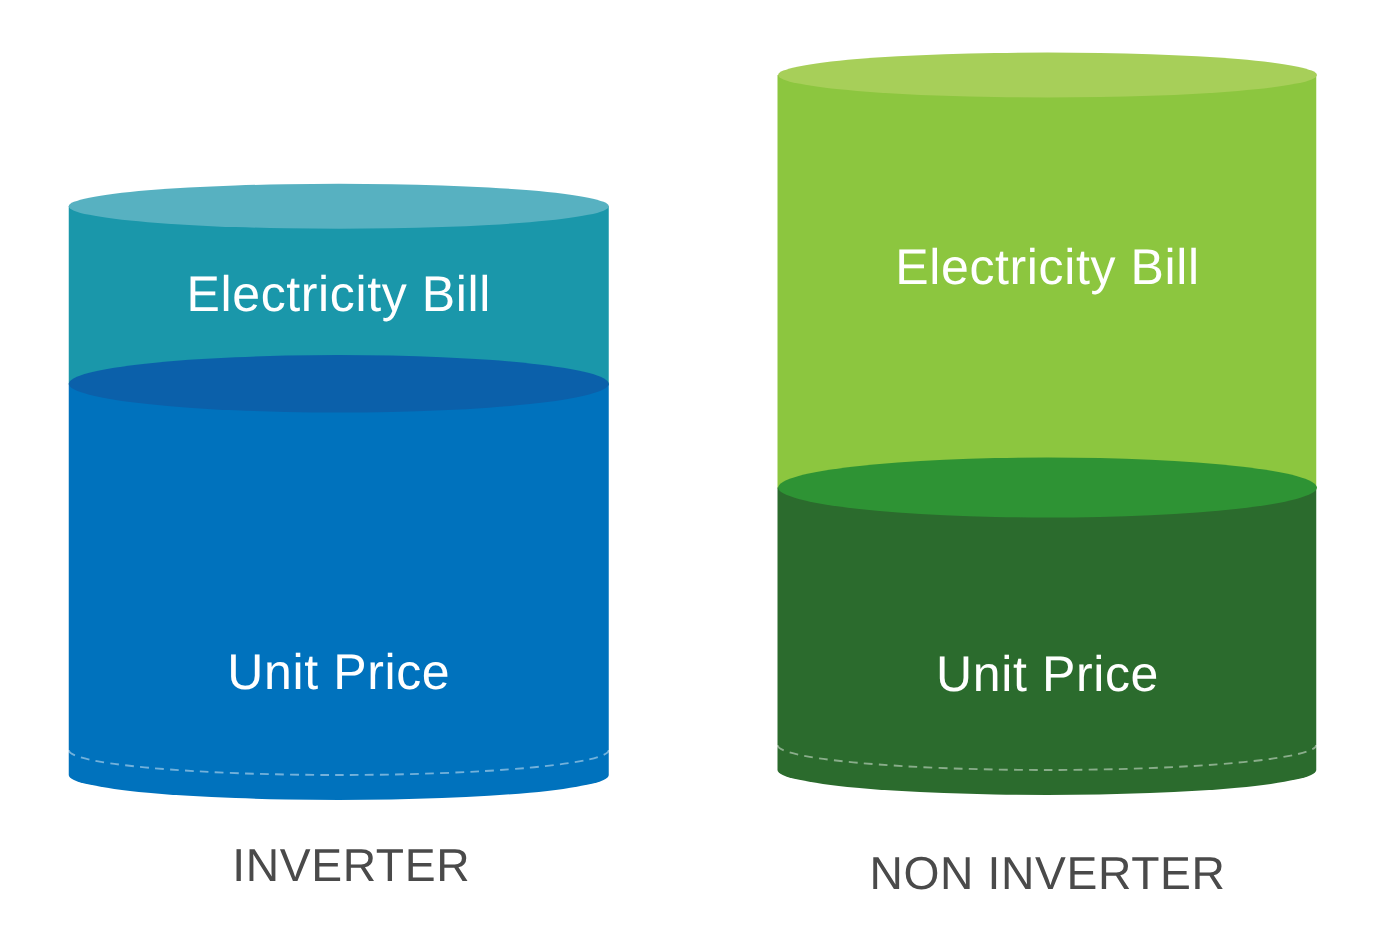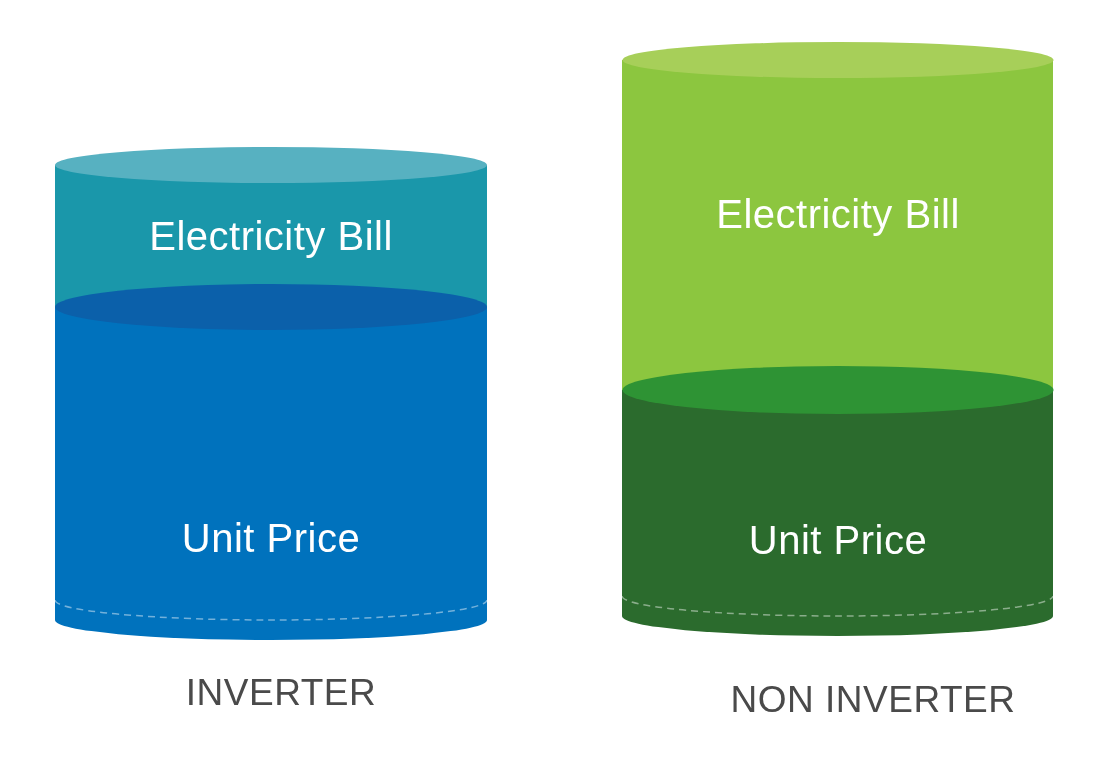--- a/index.html
+++ b/index.html
@@ -58,14 +58,14 @@
       <ellipse cx="838" cy="60" rx="215.5" ry="18" fill="#a7cf59"></ellipse>
       <path d="M 622 596 A 215.5 20 0 0 0 1053 596" fill="none" stroke="#ffffff" stroke-width="1.5" stroke-dasharray="7 5" opacity="0.45"></path>
     </svg>
 
   <div class="seg-label" style="left: 271px; top: 236px; color: rgb(255, 255, 255);">Electricity Bill</div>
   <div class="seg-label" style="left: 271px; top: 538px; color: rgb(255, 255, 255);">Unit Price</div>
   <div class="seg-label" style="left: 838px; top: 214px; color: rgb(255, 255, 255);">Electricity Bill</div>
   <div class="seg-label" style="left: 838px; top: 540px; color: rgb(255, 255, 255);">Unit Price</div>
 
   <div class="name-label" style="left: 271px; top: 692px; color: rgb(74, 74, 74); margin-left: 10px;">INVERTER</div>
-  <div class="name-label" style="left: 838px; top: 699px; color: rgb(74, 74, 74); margin-left: 35px;">NON INVERTER</div>
+  <div class="name-label" style="left: 838px; top: 699px; color: rgb(74, 74, 74);">NON INVERTER</div>
 </div>
 
 </body></html>

